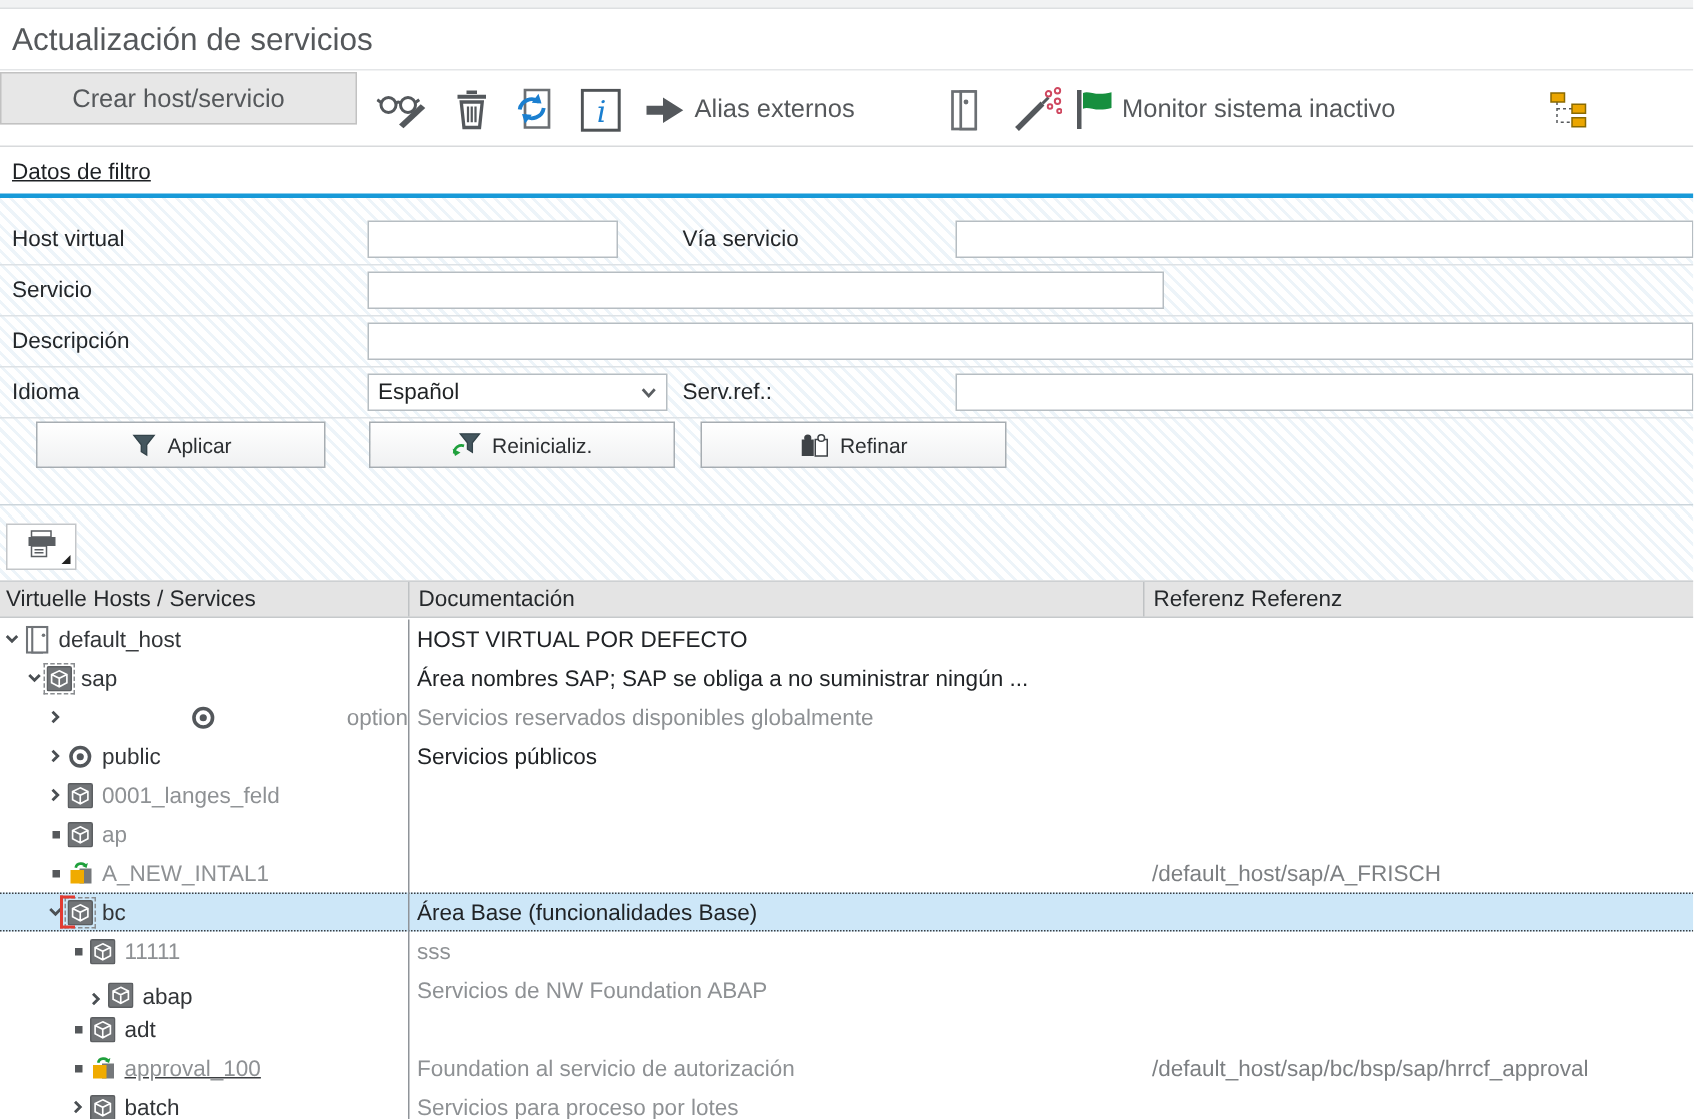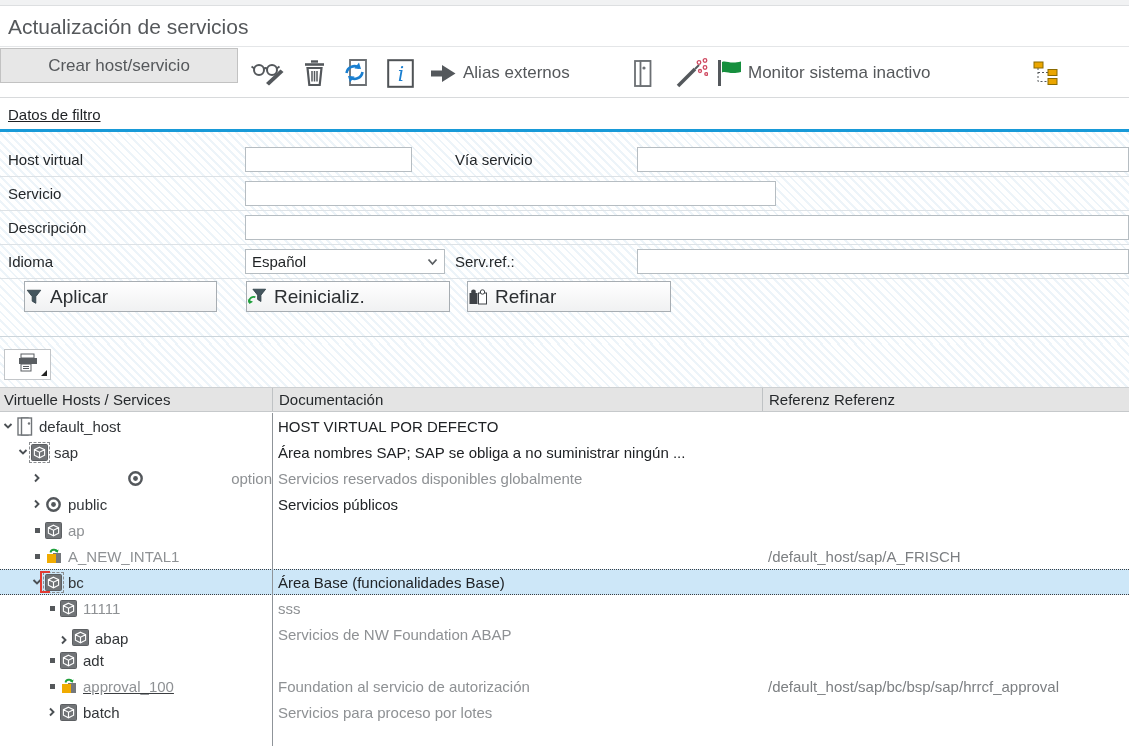--- a/index.html
+++ b/index.html
@@ -35,22 +35,22 @@
     background:repeating-linear-gradient(45deg,#ffffff 0px,#ffffff 4px,#edf4f9 4px,#edf4f9 6px); }
   .frow { position:absolute; left:0; width:1129px; height:34px; border-bottom:1px solid #dde2e6; }
   .flabel { position:absolute; left:8px; top:8px; font-size:15px; color:#24272a; }
   .flabel2 { position:absolute; left:455px; top:8px; font-size:15px; color:#24272a; }
   .finput { position:absolute; top:4px; height:25px; border:1px solid #b6bdc2; background:#fff;
             font-family:"Liberation Sans",sans-serif; font-size:15px; padding:0 4px; color:#222; }
   .fselect { position:absolute; top:4px; height:25px; border:1px solid #b6bdc2; background:#fff;
              font-size:15px; color:#1f2224; display:flex; align-items:center;
              padding:0 6px; justify-content:space-between; cursor:default; }
   .fbtn { position:absolute; top:2px; height:31px; background:linear-gradient(#ffffff,#f0f1f2);
-          border:1px solid #a7adb2; font-size:19px; color:#2c2f32; display:flex;
-          align-items:center; justify-content:flex-start; gap:7px; cursor:default; }
+          border:1px solid #a7adb2; font-size:14px; color:#2c2f32; display:flex;
+          align-items:center; justify-content:center; gap:7px; cursor:default; }
   .filter-sep { position:absolute; left:0; top:238px; width:1129px; height:1px; background:#ccd5db; }
 
   
   .printstrip { position:absolute; left:0; top:344px; width:1129px; height:43px;
     background:repeating-linear-gradient(45deg,#ffffff 0px,#ffffff 4px,#edf4f9 4px,#edf4f9 6px); }
   .print-btn { position:absolute; left:4px; top:5px; width:47px; height:31px; background:#fff;
                border:1px solid #c3c6c9; cursor:default; }
   .print-caret { position:absolute; right:3px; bottom:3px; width:0; height:0;
                  border-left:6px solid transparent; border-bottom:6px solid #222; }
 
@@ -332,20 +332,38 @@
               </svg>
             </span>
             <span class="nm">public</span>
           </div>
           <div class="c2 docdark">Servicios públicos</div>
           <div class="c3"></div>
         </div>
         <div class="tree-row">
           <div class="c1" style="padding-left: 30px;">
             <span class="expander">
+              <svg width="12" height="12" viewBox="0 0 12 12">
+                <path d="M4 2.5 L7.5 6 L4 9.5" fill="none" stroke="#4b5054" stroke-width="1.9"></path>
+              </svg>
+            </span>
+            <span class="nicon">
+              <svg width="17" height="17" viewBox="0 0 17 17">
+                <rect x="0.5" y="0.5" width="16" height="16" rx="1" fill="#717477" stroke="#5c5f62"></rect>
+                <path d="M8.5 3.2 L13.6 5.7 L13.6 11.2 L8.5 13.8 L3.4 11.2 L3.4 5.7 Z M3.4 5.7 L8.5 8.2 L13.6 5.7 M8.5 8.2 L8.5 13.8" fill="none" stroke="#fff" stroke-width="1.1"></path>
+              </svg>
+            </span>
+            <span class="nm gray">0001_langes_feld</span>
+          </div>
+          <div class="c2 docdark"></div>
+          <div class="c3"></div>
+        </div>
+        <div class="tree-row">
+          <div class="c1" style="padding-left: 30px;">
+            <span class="expander">
               <span class="bullet"></span>
             </span>
             <span class="nicon">
               <svg width="17" height="17" viewBox="0 0 17 17">
                 <rect x="0.5" y="0.5" width="16" height="16" rx="1" fill="#717477" stroke="#5c5f62"></rect>
                 <path d="M8.5 3.2 L13.6 5.7 L13.6 11.2 L8.5 13.8 L3.4 11.2 L3.4 5.7 Z M3.4 5.7 L8.5 8.2 L13.6 5.7 M8.5 8.2 L8.5 13.8" fill="none" stroke="#fff" stroke-width="1.1"></path>
               </svg>
             </span>
             <span class="nm gray">ap</span>
           </div>

